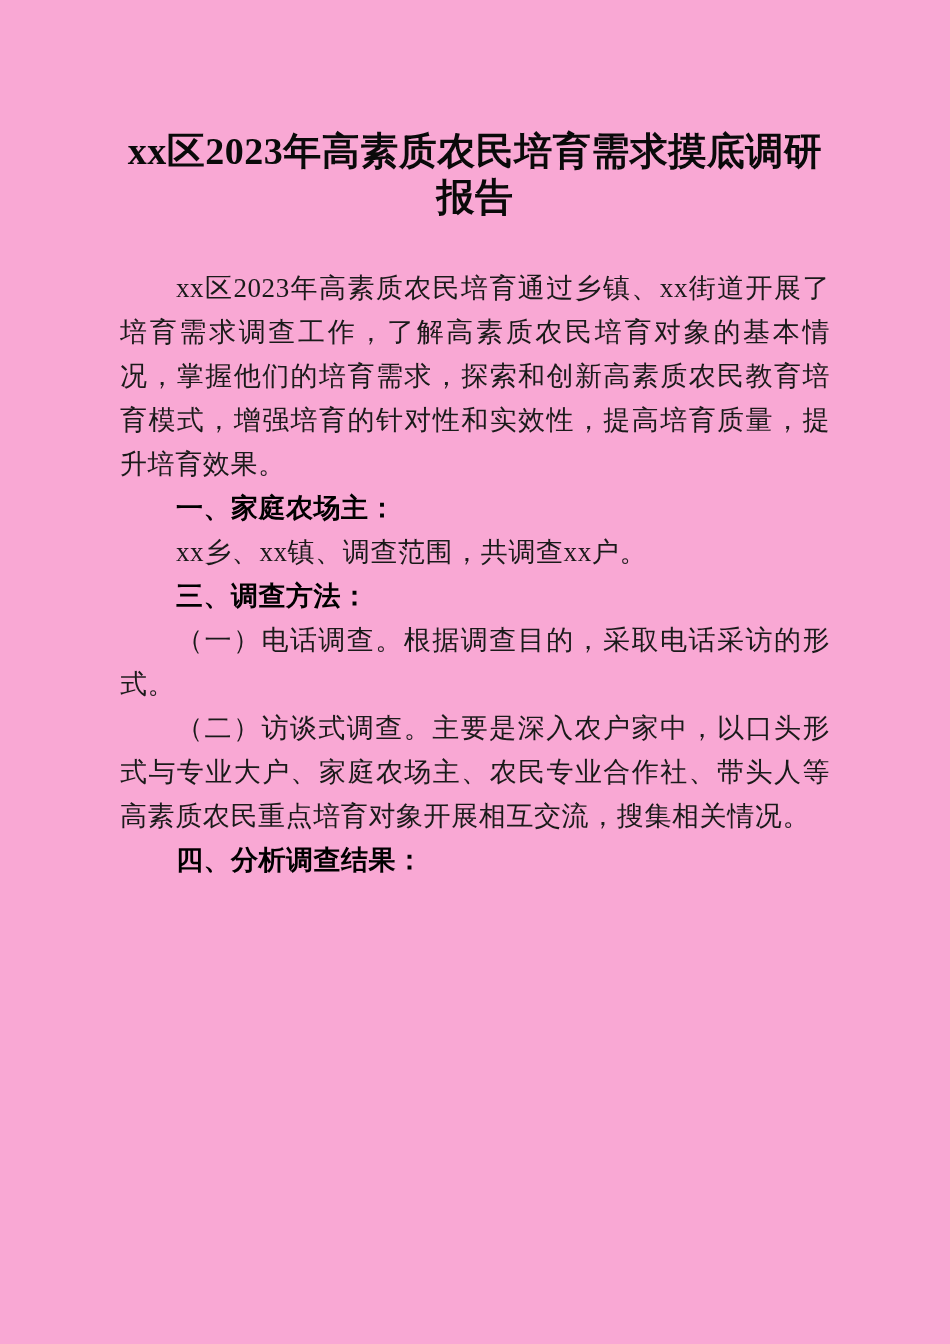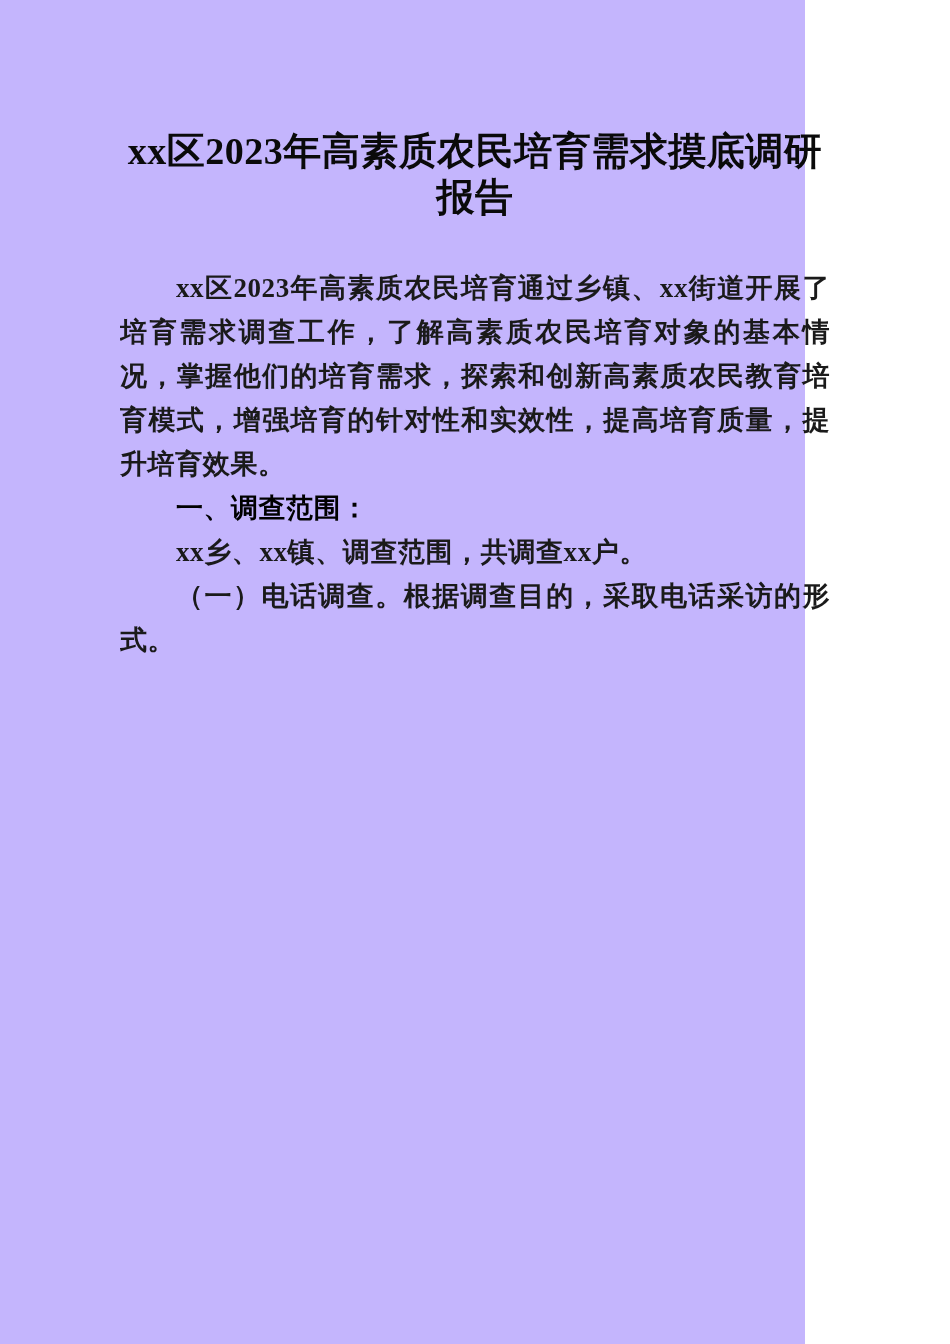--- a/index.html
+++ b/index.html
@@ -10,23 +10,23 @@
   body {
     width: 950px;
     height: 1344px;
     overflow: hidden;
     font-family: "Liberation Serif", "DejaVu Serif", serif;
     color: #000000;
   }
 
   .page {
     position: relative;
-    width: 805px;
+    width: 950px;
     height: 1344px;
-    background: #c4b5fd;
+    background: #f9a8d4;
     box-sizing: border-box;
   }
 
   .content {
     position: absolute;
     left: 120px;
     top: 0;
     width: 710px;
   }
 
@@ -58,21 +58,20 @@
     text-align: justify;
     text-align-last: left;
     text-justify: inter-character;
     letter-spacing: 0.6px;
     color: #1a1a1a;
     word-break: break-all;
   }
 
   p.indent {
     text-indent: 56px;
-    font-weight: bold;
   }
 
   h2.section-heading {
     margin: 0;
     font-family: "Liberation Sans", "DejaVu Sans", sans-serif;
     font-weight: bold;
     font-size: 27px;
     line-height: 44px;
     letter-spacing: 0.5px;
     text-indent: 56px;
@@ -89,22 +88,25 @@
 
 <div class="page">
   <div class="content">
 
     <h1 class="doc-title">xx区2023年高素质农民培育需求摸底调研报告</h1>
 
     <div class="body-block truncated">
 
       <p class="para indent">xx区2023年高素质农民培育通过乡镇、xx街道开展了培育需求调查工作，了解高素质农民培育对象的基本情况，掌握他们的培育需求，探索和创新高素质农民教育培育模式，增强培育的针对性和实效性，提高培育质量，提升培育效果。</p>
 
-      <h2 class="section-heading">一、调查范围：</h2>
+      <h2 class="section-heading">一、家庭农场主：</h2>
       <p class="para indent">xx乡、xx镇、调查范围，共调查xx户。</p>
 
 
+      <h2 class="section-heading">三、调查方法：</h2>
       <p class="para indent">（一）电话调查。根据调查目的，采取电话采访的形式。</p>
+      <p class="para indent">（二）访谈式调查。主要是深入农户家中，以口头形式与专业大户、家庭农场主、农民专业合作社、带头人等高素质农民重点培育对象开展相互交流，搜集相关情况。</p>
 
+      <h2 class="section-heading">四、分析调查结果：</h2>
 
     </div>
   </div>
 </div>
 
 </body></html>

